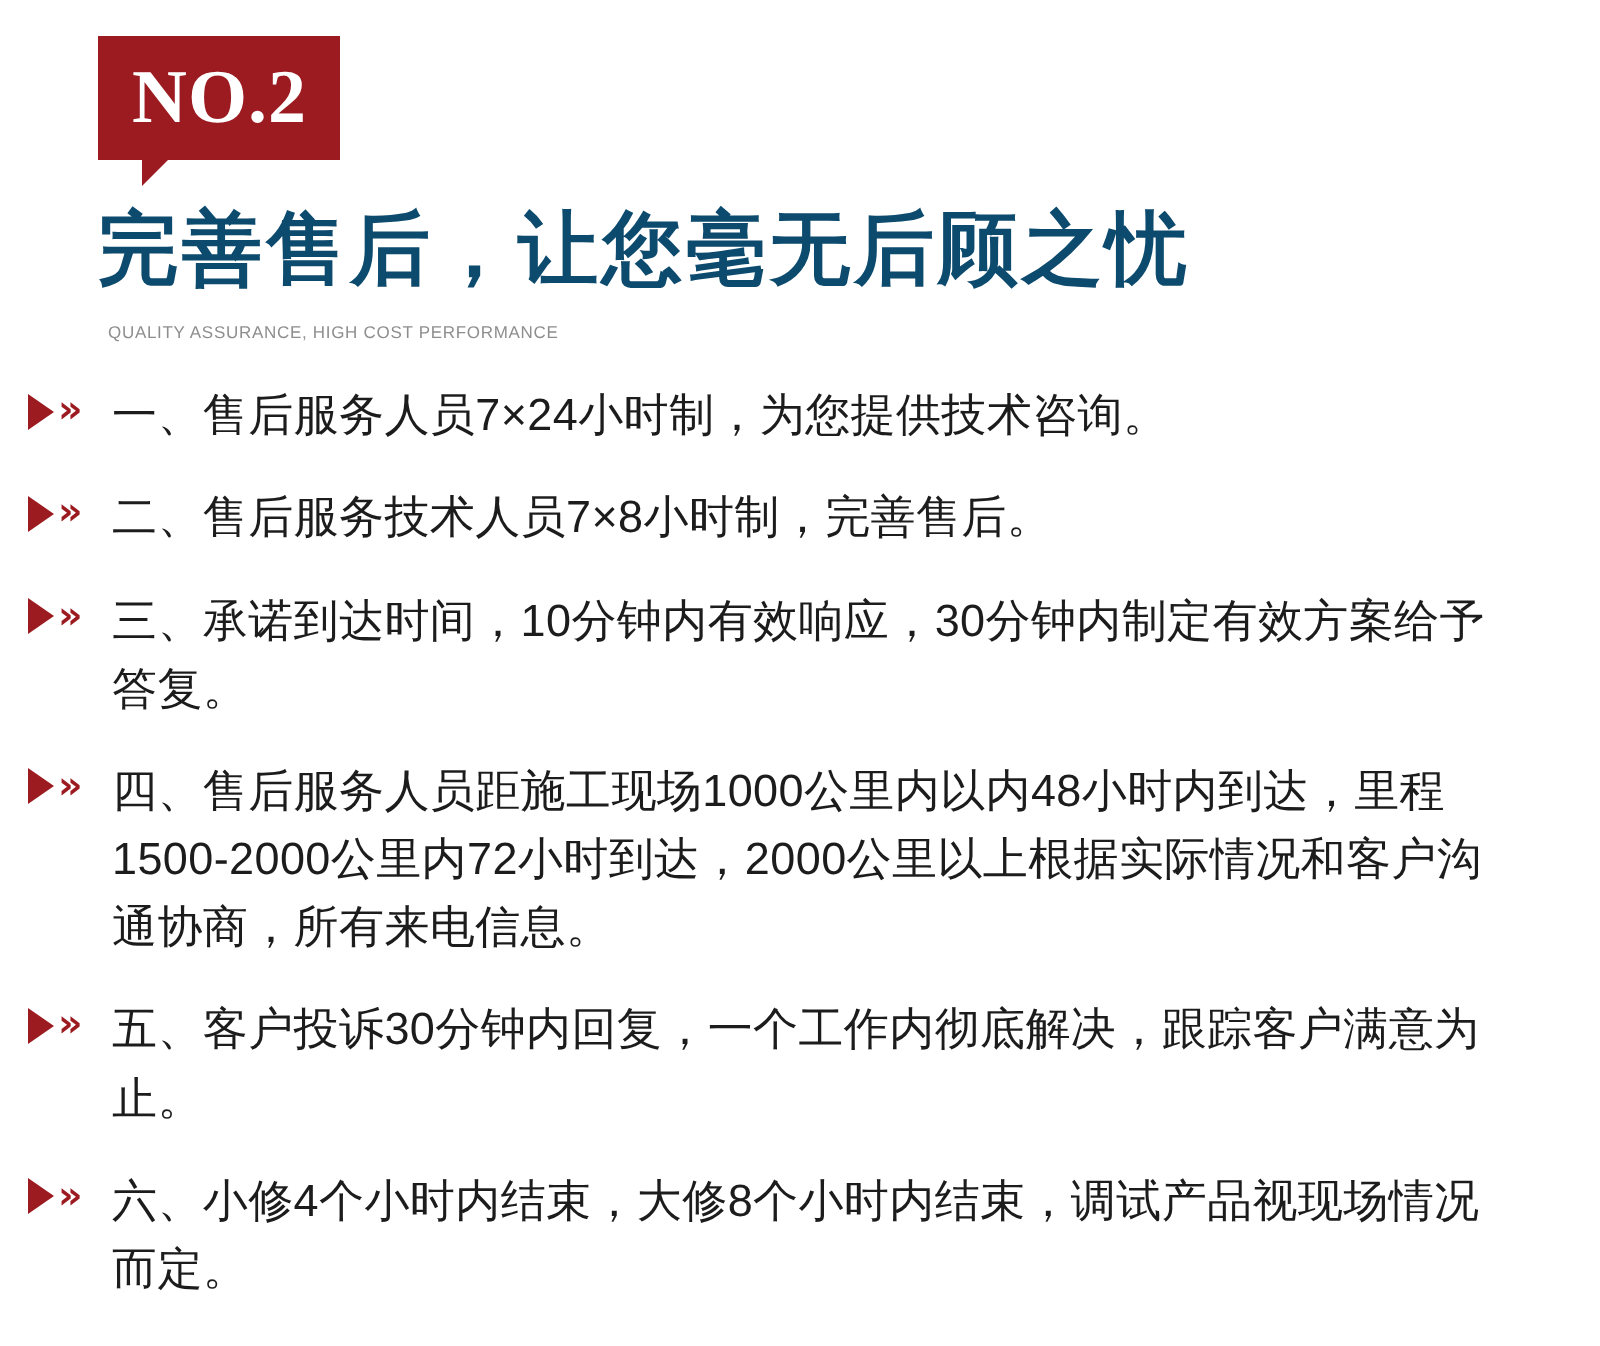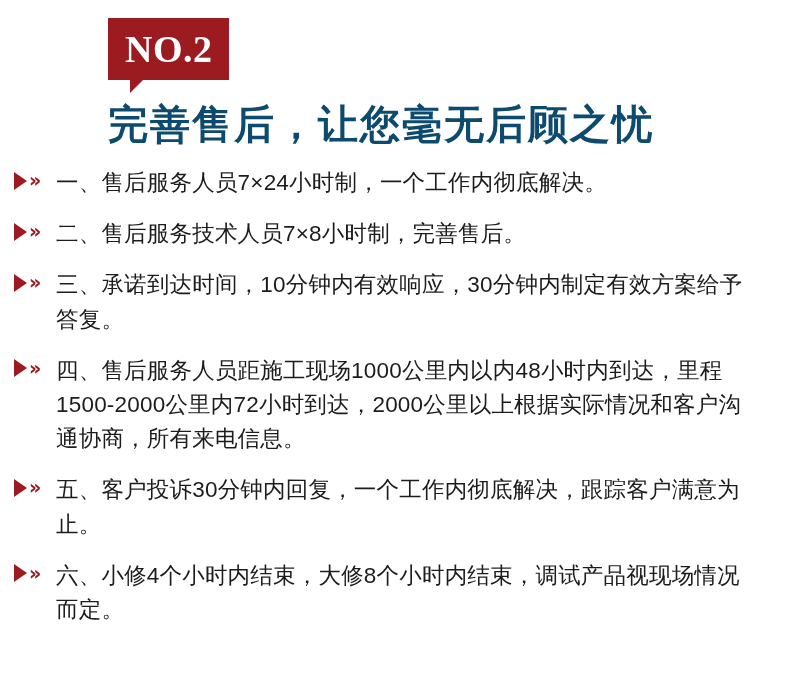--- a/index.html
+++ b/index.html
@@ -16,21 +16,21 @@
   }
   .page {
     position: relative;
     width: 800px;
     height: 673px;
     box-sizing: border-box;
   }
 
   
   .header {
-    padding: 18px 0 0 108px;
+    padding: 18px 0 0 49px;
   }
   .badge-wrap {
     position: relative;
     display: inline-block;
   }
   .badge {
     background: #9c1b21;
     color: #ffffff;
     font-family: "Liberation Serif", serif;
     font-weight: bold;
@@ -121,31 +121,32 @@
 
   <div class="header">
     <div class="badge-wrap">
       <div class="badge">NO.2</div>
       <div class="badge-tail"></div>
     </div>
 
     <div class="headline">完善售后，让您毫无后顾之忧</div>
 
     <div class="subline">
+      <div>QUALITY ASSURANCE, HIGH COST PERFORMANCE</div>
     </div>
   </div>
 
   <div class="list">
 
     <div class="item">
       <div class="marker">
         <span class="tri"></span>
         <span class="chev">»</span>
       </div>
-      <div class="item-text">一、售后服务人员7×24小时制，一个工作内彻底解决。</div>
+      <div class="item-text">一、售后服务人员7×24小时制，为您提供技术咨询。</div>
     </div>
 
     <div class="item">
       <div class="marker">
         <span class="tri"></span>
         <span class="chev">»</span>
       </div>
       <div class="item-text">二、售后服务技术人员7×8小时制，完善售后。</div>
     </div>
 

